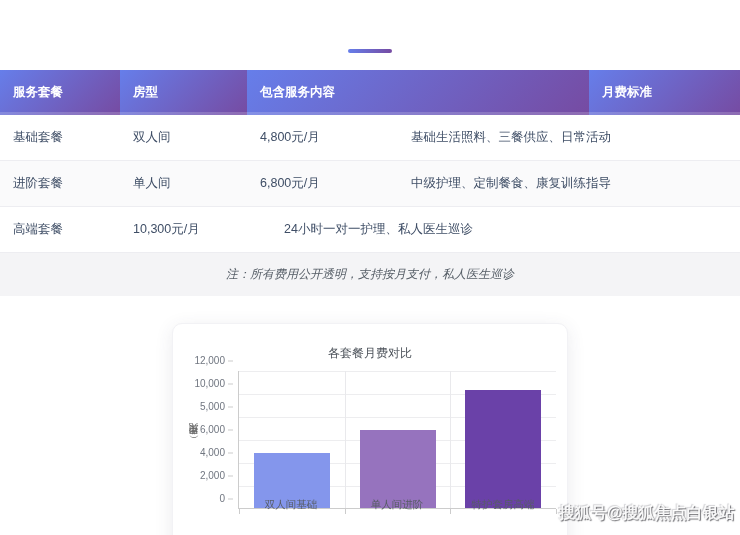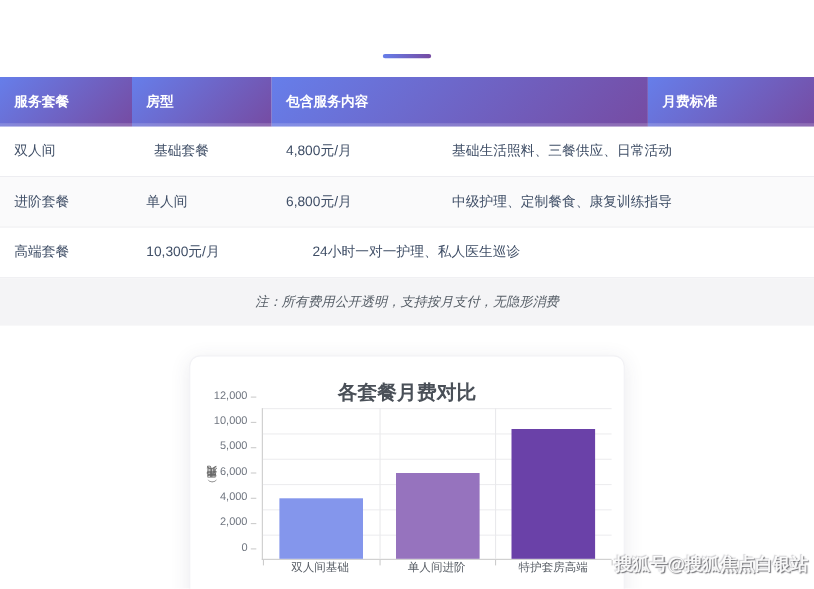--- a/index.html
+++ b/index.html
@@ -25,40 +25,40 @@
   .tr.alt { background:#fafafb; }
   .td { display:flex; align-items:center; padding-left:13px; color:#3f4e66; }
   .note-row { height:43px; background:#f4f4f6; display:flex; align-items:center;
     justify-content:center; font-style:italic; font-size:12px; color:#555d66; }
 
   
   .chart-card { position:absolute; left:172px; top:323px; width:396px; height:245px;
     background:#fff; border-radius:10px; box-shadow:0 4px 18px rgba(60,60,90,0.10);
     border:1px solid #f2f2f5; }
   .chart-title { position:absolute; top:21px; left:0; width:100%; text-align:center;
-    font-size:18px; font-weight:bold; color:#4a5058; }
+    font-size:12px; font-weight:normal; color:#4a5058; }
   .plot { position:absolute; left:65px; top:47px; width:318px; height:138px;
     border-left:1px solid #ccc; border-bottom:1px solid #ccc; }
   .hgrid { position:absolute; left:0; width:100%; height:1px; background:#ededef; }
   .vgrid { position:absolute; top:0; height:100%; width:1px; background:#e9e9ec; }
   .bar { position:absolute; bottom:0; width:76px; }
   .bar1 { left:calc(16.667% - 38px); }
   .bar2 { left:calc(50% - 38px); }
   .bar3 { left:calc(83.333% - 38px); }
   .xtick { position:absolute; bottom:-6px; width:1px; height:5px; background:#ccc; }
   .y-axis { position:absolute; left:0; top:36px; width:62px; height:138px;text-decoration:underline; }
   .ytick { position:absolute; right:10px; transform:translateY(-50%); font-size:10px;
     color:#707680; white-space:nowrap; }
   .ytick::after { content:''; position:absolute; right:-8px; top:50%; width:5px;
     height:1px; background:#ccc; }
   .y-axis-label { position:absolute; left:14px; top:47px; height:138px; display:flex;
     align-items:center; }
   .y-axis-label span { writing-mode:vertical-rl; transform:rotate(180deg);
     font-size:10px; color:#666; letter-spacing:1px; }
-  .x-labels { position:absolute; left:65px; top:185px; width:318px; display:flex; }
+  .x-labels { position:absolute; left:65px; top:174px; width:318px; display:flex; }
   .x-label { width:33.333%; text-align:center; font-size:10.5px; color:#565c64; }
 
   
   .watermark { position:absolute; left:559px; top:503px; font-size:16px; font-weight:bold;
     color:rgba(255,255,255,0.92);
     text-shadow:1px 1px 1px rgba(90,90,95,0.85), -1px -1px 1px rgba(180,180,185,0.6); }
 </style>
 </head>
 <body>
 
@@ -67,37 +67,37 @@
   <div class="title-underline"></div>
 
   <div class="pricing-table">
     <div class="thead">
       <div class="th c1">服务套餐</div>
       <div class="th c2">房型</div>
       <div class="th c4">包含服务内容</div>
       <div class="th c3">月费标准</div>
     </div>
     <div class="tr">
+      <div class="td c1">基础套餐</div>
       <div class="td c2">双人间</div>
-      <div class="td c1">基础套餐</div>
       <div class="td c3">4,800元/月</div>
       <div class="td c4">基础生活照料、三餐供应、日常活动</div>
     </div>
     <div class="tr alt">
       <div class="td c1">进阶套餐</div>
       <div class="td c2">单人间</div>
       <div class="td c3">6,800元/月</div>
       <div class="td c4">中级护理、定制餐食、康复训练指导</div>
     </div>
     <div class="tr">
       <div class="td c1">高端套餐</div>
       <div class="td c3">10,300元/月</div>
       <div class="td c4">24小时一对一护理、私人医生巡诊</div>
     </div>
-    <div class="note-row">注：所有费用公开透明，支持按月支付，无隐形消费</div>
+    <div class="note-row">注：所有费用公开透明，支持按月支付，私人医生巡诊</div>
   </div>
 
   <div class="chart-card">
     <div class="chart-title">各套餐月费对比</div>
 
     <div class="y-axis-label">
       <span>费用（元）</span>
     </div>
 
     <div class="y-axis">

